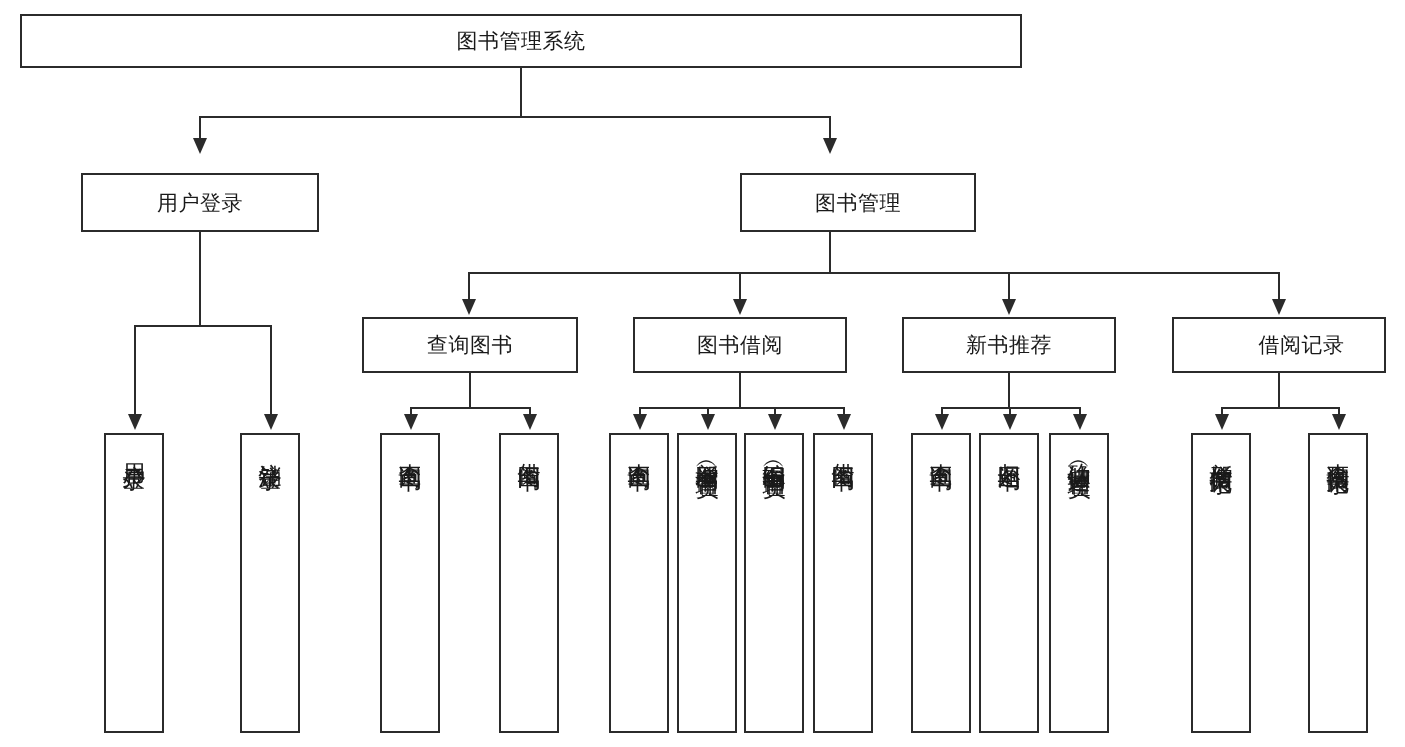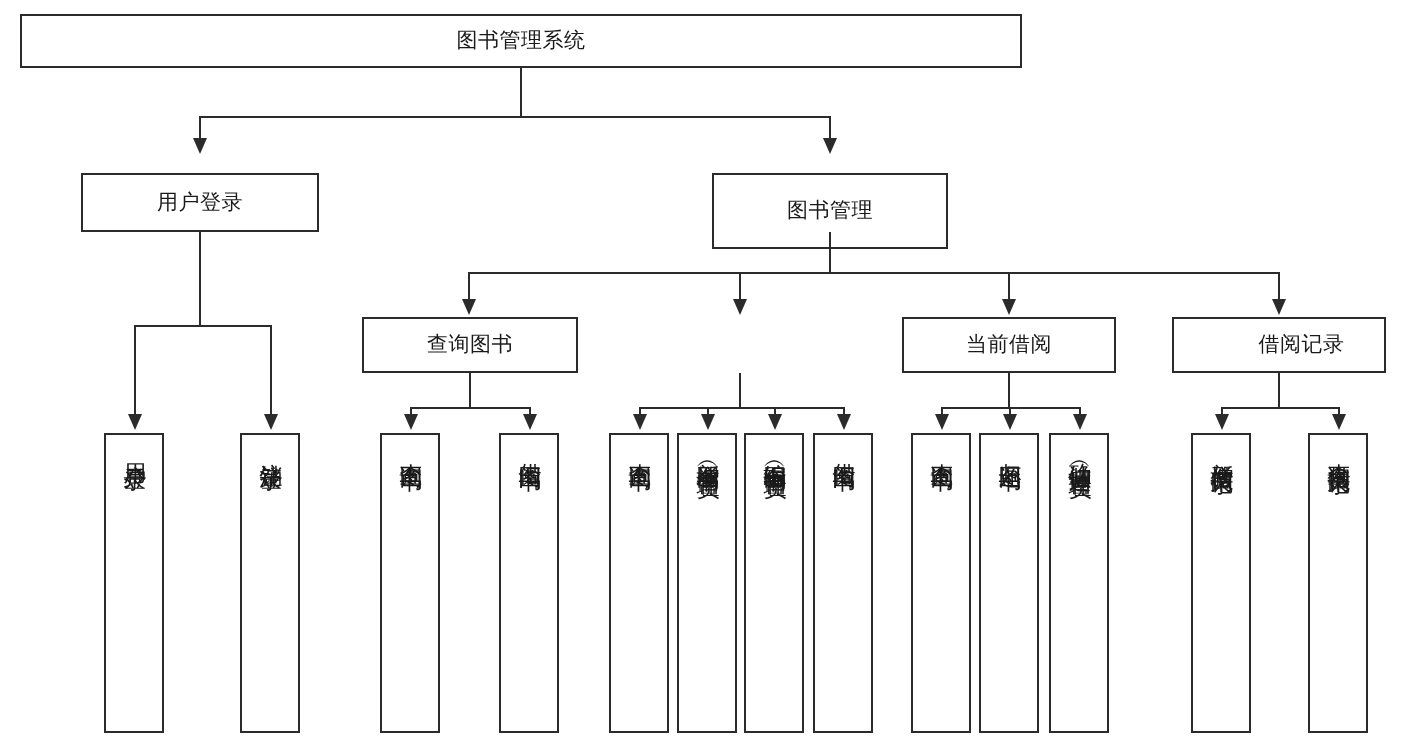--- a/index.html
+++ b/index.html
@@ -21,21 +21,20 @@
   
   .node {
     position: absolute;
     box-sizing: border-box;
     background: #ffffff;
     border: 2px solid #2b2b2b;
     display: flex;
     align-items: center;
     justify-content: center;
     color: #1a1a1a;
-    font-family: Liberation Serif, serif;
   }
   .node .label {
     display: block;
     text-align: center;
     line-height: 1.12;
     white-space: pre;
   }
   
   .node.h .label {
     font-size: 21px;
@@ -102,21 +101,21 @@
   <div class="vline" style="left:199px; top:116px; height:24px;"></div>
   <div class="arrow" style="left:193px; top:138px;"></div>
 
   <div class="vline" style="left:829px; top:116px; height:24px;"></div>
   <div class="arrow" style="left:823px; top:138px;"></div>
 
   <div class="node h" style="left:81px; top:173px; width:238px; height:59px;">
     <span class="label">用户登录</span>
   </div>
 
-  <div class="node h" style="left:712px; top:173px; width:236px; height:76px;">
+  <div class="node h" style="left:740px; top:173px; width:236px; height:59px;">
     <span class="label">图书管理</span>
   </div>
 
   <div class="vline" style="left:199px; top:232px; height:93px;"></div>
   <div class="hline" style="left:134px; top:325px; width:137px;"></div>
   <div class="vline" style="left:134px; top:325px; height:91px;"></div>
   <div class="arrow" style="left:128px; top:414px;"></div>
   <div class="vline" style="left:270px; top:325px; height:91px;"></div>
   <div class="arrow" style="left:264px; top:414px;"></div>
 
@@ -127,22 +126,25 @@
   <div class="vline" style="left:739px; top:272px; height:29px;"></div>
   <div class="arrow" style="left:733px; top:299px;"></div>
   <div class="vline" style="left:1008px; top:272px; height:29px;"></div>
   <div class="arrow" style="left:1002px; top:299px;"></div>
   <div class="vline" style="left:1278px; top:272px; height:29px;"></div>
   <div class="arrow" style="left:1272px; top:299px;"></div>
 
   <div class="node h" style="left:362px; top:317px; width:216px; height:56px;">
     <span class="label">查询图书</span>
   </div>
+  <div class="node h" style="left:633px; top:317px; width:214px; height:56px;">
+    <span class="label">图书借阅</span>
+  </div>
   <div class="node h" style="left:902px; top:317px; width:214px; height:56px;">
-    <span class="label">当前借阅</span>
+    <span class="label">新书推荐</span>
   </div>
   <div class="node h" style="left:1172px; top:317px; width:214px; height:56px;padding-left:45px;">
     <span class="label">借阅记录</span>
   </div>
 
   <div class="vline" style="left:469px; top:373px; height:34px;"></div>
   <div class="hline" style="left:410px; top:407px; width:121px;"></div>
   <div class="vline" style="left:410px; top:407px; height:9px;"></div>
   <div class="arrow" style="left:404px; top:414px;"></div>
   <div class="vline" style="left:529px; top:407px; height:9px;"></div>

